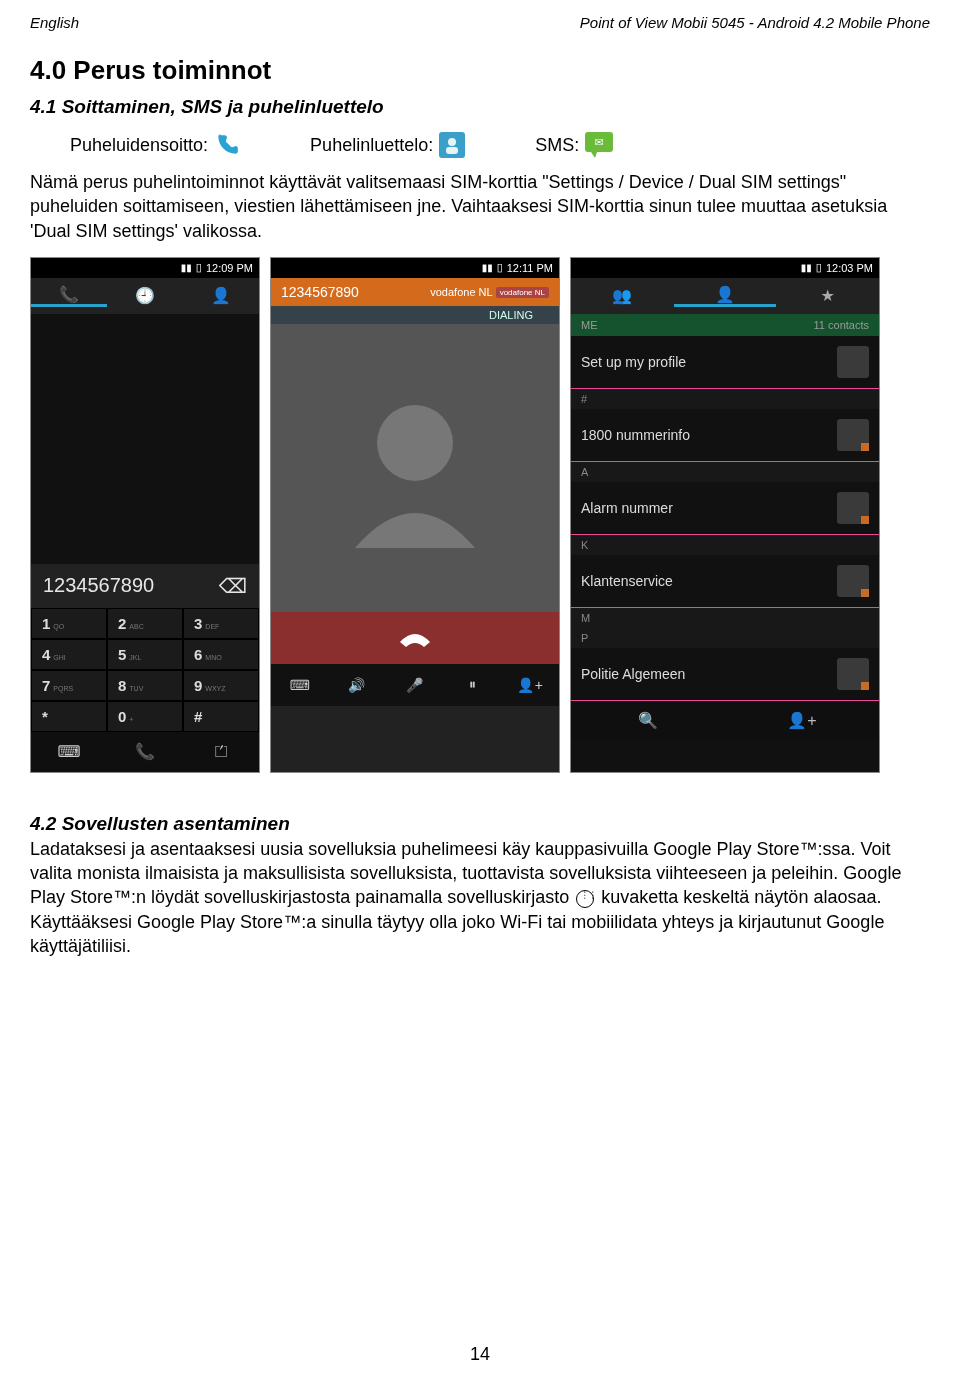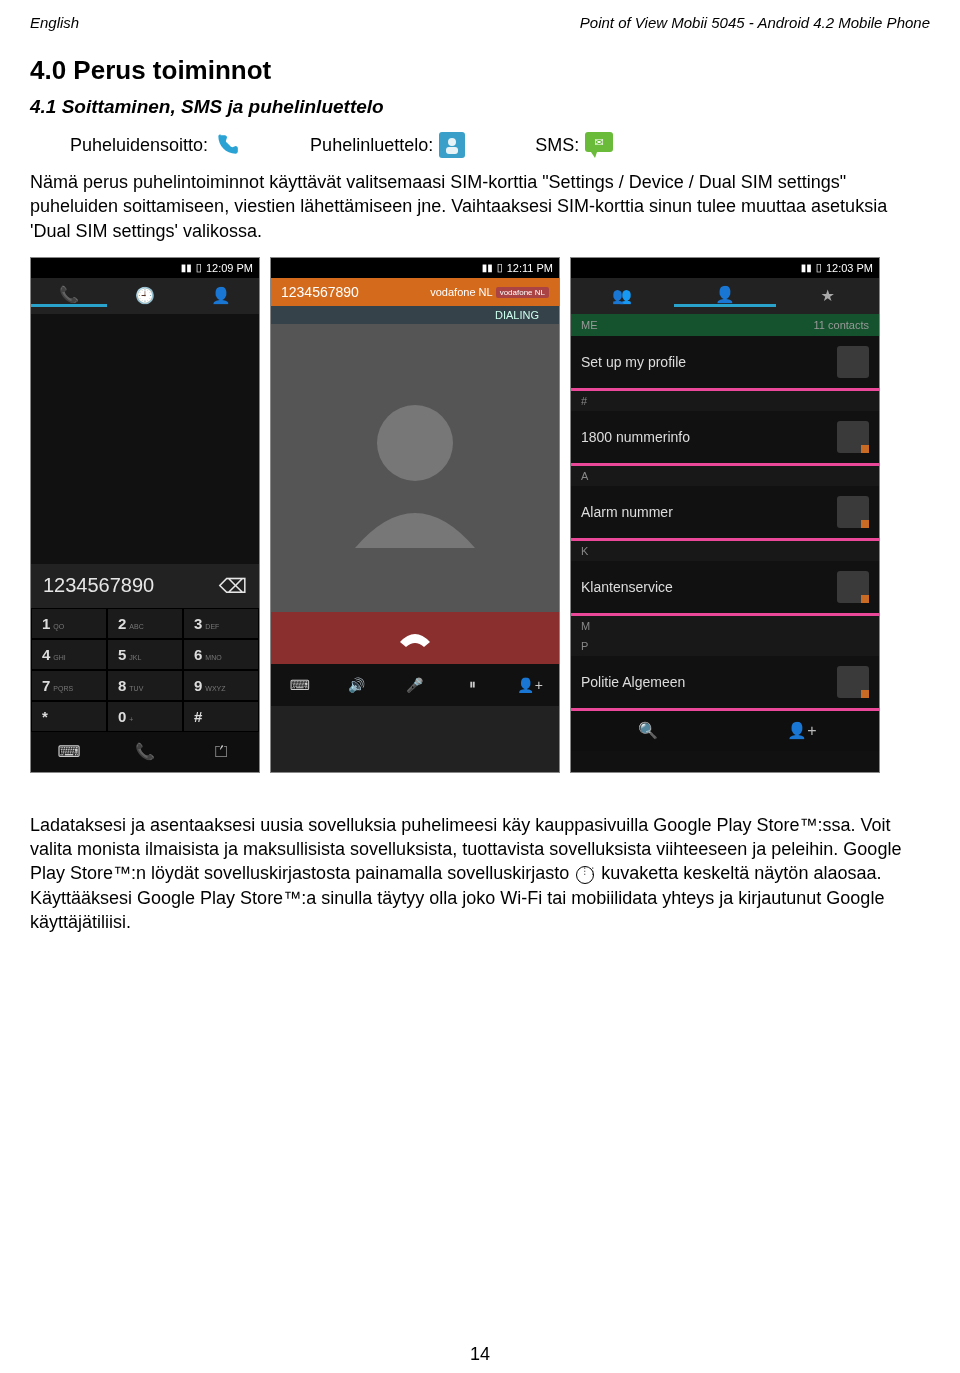--- a/index.html
+++ b/index.html
@@ -51,32 +51,32 @@
   .keypad { display:grid; grid-template-columns:repeat(3,1fr); }
   .key { color:#ddd; text-align:left; padding:6px 10px; border:1px solid #000; background:#1b1b1b; font-size:15px;}
   .key .sub{ font-size:7px; color:#777; margin-left:3px;}
   .dialer-bot { display:flex; background:#0f0f0f; height:40px; align-items:center;}
   .dialer-bot div{flex:1; text-align:center; color:#ccc;}
   
   .calling { width:290px; background:#222;}
   .call-top { background:#d46a1c; color:#fff; padding:6px 10px; display:flex; justify-content:space-between; align-items:center; font-size:14px;}
   .call-top .op { font-size:11px; display:flex; flex-direction:row; align-items:flex-end; gap:3px;}
   .call-top .tag { background:#a44; font-size:8px; padding:1px 4px; border-radius:2px;}
-  .dialing { background:#36424a; color:#cfe; font-size:11px; text-align:right; padding:3px 20px;}
+  .dialing { background:#36424a; color:#cfe; font-size:11px; text-align:right; padding:3px 26px;}
   .avatar-big { height:288px; background:#555; display:flex; align-items:center; justify-content:center;}
   .hang { height:52px; background:#8b2e2e; display:flex; align-items:center; justify-content:center; color:#fff;}
   .call-bot { display:flex; background:#111; height:42px; align-items:center;}
   .call-bot div{flex:1; text-align:center; color:#ccc; font-size:14px;}
   
   .contacts { width:310px; background:#111;}
   .con-tabs { display:flex; background:#222; height:36px; align-items:center;}
   .con-tabs div{flex:1; text-align:center; color:#aaa;}
   .con-tabs div.active{ border-bottom:3px solid #29a3cc; color:#cce;}
   .me-row{ display:flex; justify-content:space-between; background:#14532d; color:#999; font-size:11px; padding:5px 10px;}
-  .list-row{ background:#111; color:#ddd; font-size:14px; padding:10px 10px; display:flex; align-items:center; justify-content:space-between; border-bottom:3px solid #ec4899;}
+  .list-row{ background:#111; color:#ddd; font-size:14px; padding:10px 10px; display:flex; align-items:center; justify-content:space-between; border-bottom:1px solid #ec4899;}
   .sect{ background:#181818; color:#888; font-size:11px; padding:4px 10px;}
   .thumb{ width:32px; height:32px; background:#3a3a3a; border-radius:3px; display:flex; align-items:center; justify-content:center;}
   .thumb .corner{ width:8px; height:8px; background:#c96a25;}
   .con-bot{ display:flex; background:#0f0f0f; height:40px;}
   .con-bot div{flex:1; text-align:center; color:#bbb; padding-top:10px;}
   .section42 { margin-top:40px;}
   .pagenum { position:absolute; bottom:8px; width:100%; text-align:center; font-size:18px;}
   .apps-icon{ display:inline-block; width:18px; height:18px; border:1.5px solid #000; border-radius:50%; vertical-align:middle; position:relative; margin:0 2px;}
   .apps-icon:before{content:"⋮⋮"; font-size:9px; position:absolute; left:3px; top:0px; letter-spacing:-1px; line-height:8px;}
 </style>
@@ -244,20 +244,21 @@
           </div>
         </div>
       <div class="con-bot">
         <div>🔍</div>
         <div>👤+</div>
       </div>
     </div>
   </div>
 
   <div class="section42">
+    <h2>4.2 Sovellusten asentaminen</h2>
     <p>
       <span>Ladataksesi ja asentaaksesi uusia sovelluksia puhelimeesi käy kauppasivuilla Google Play Store™:ssa. Voit valita monista ilmaisista ja maksullisista sovelluksista, tuottavista sovelluksista viihteeseen ja peleihin. Google Play Store™:n löydät sovelluskirjastosta painamalla sovelluskirjasto </span>
       <span class="apps-icon"></span>
       <span> kuvaketta keskeltä näytön alaosaa. Käyttääksesi Google Play Store™:a sinulla täytyy olla joko Wi-Fi tai mobiilidata yhteys ja kirjautunut Google käyttäjätiliisi.</span>
     </p>
   </div>
 </div>
 
 <div class="pagenum">14</div>
 

